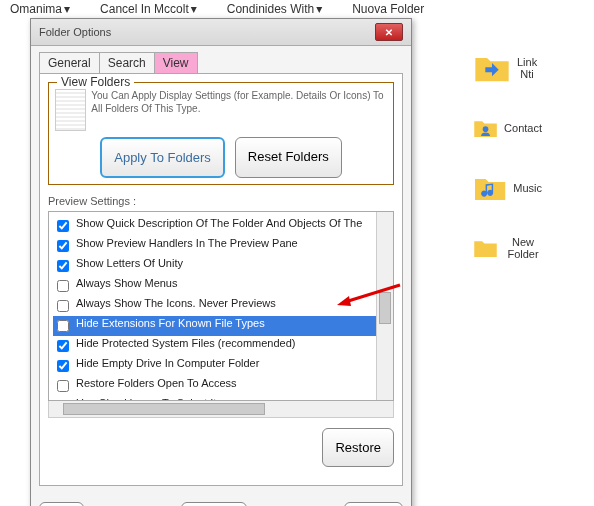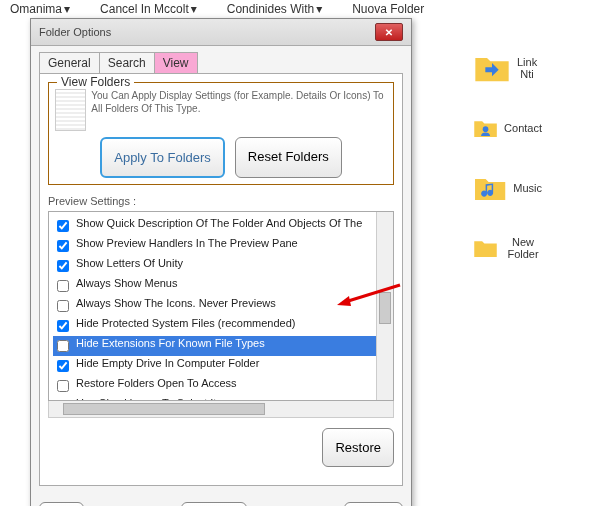--- a/index.html
+++ b/index.html
@@ -123,27 +123,27 @@
             <span>Show Letters Of Unity</span>
           </div>
           <div class="row">
             <input type="checkbox" style="">
             <span>Always Show Menus</span>
           </div>
           <div class="row">
             <input type="checkbox" style="">
             <span>Always Show The Icons. Never Previews</span>
           </div>
+          <div class="row sel">
+            <input type="checkbox" style="">
+            <span>Hide Extensions For Known File Types</span>
+          </div>
           <div class="row">
             <input type="checkbox" checked="" style="">
             <span>Hide Protected System Files (recommended)</span>
-          </div>
-          <div class="row sel">
-            <input type="checkbox" style="">
-            <span>Hide Extensions For Known File Types</span>
           </div>
           <div class="row">
             <input type="checkbox" checked="" style="">
             <span>Hide Empty Drive In Computer Folder</span>
           </div>
           <div class="row">
             <input type="checkbox" style="">
             <span>Restore Folders Open To Access</span>
           </div>
           <div class="row">

